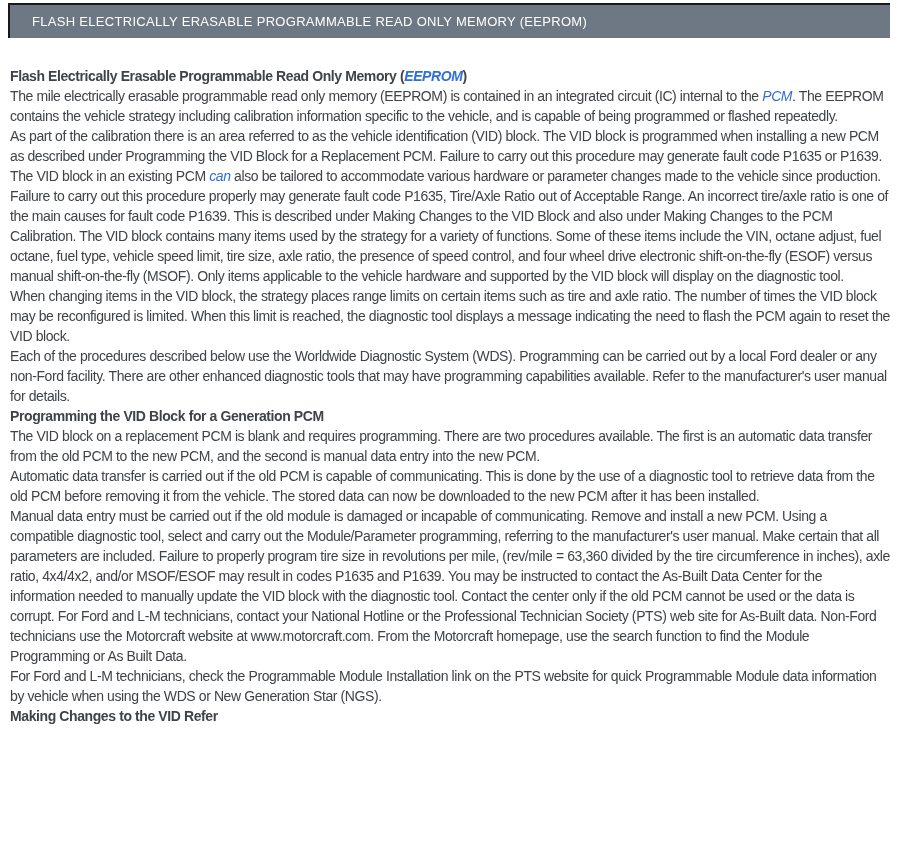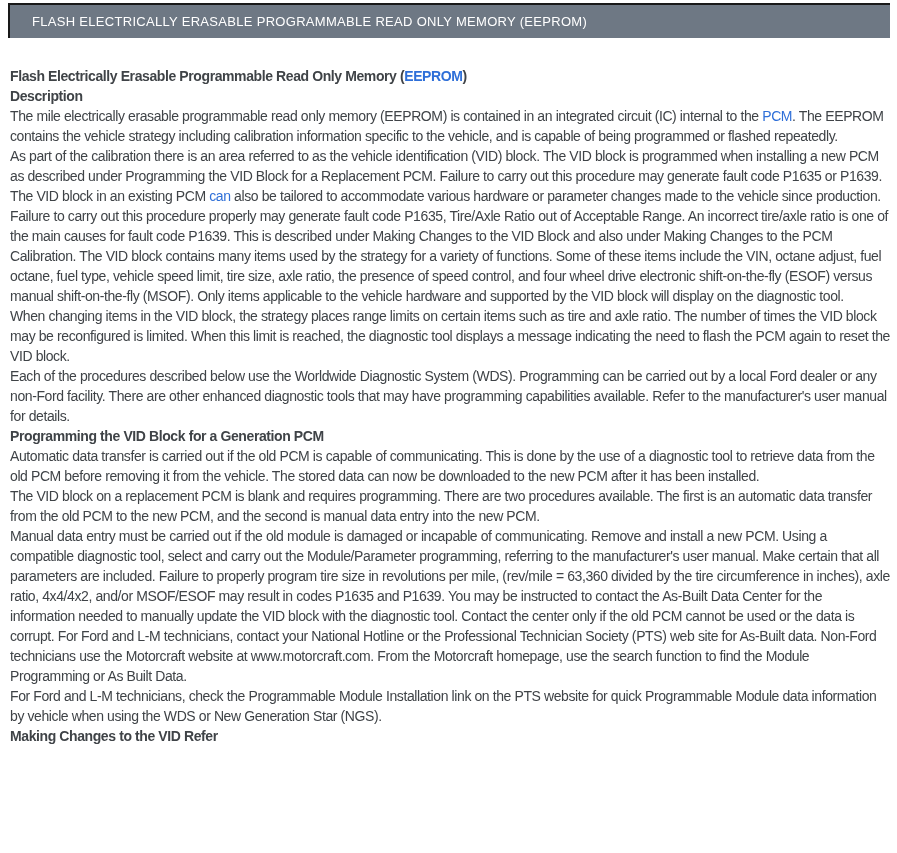--- a/index.html
+++ b/index.html
@@ -32,48 +32,48 @@
     line-height: 20px;
     color: #3f4347;
     letter-spacing: -0.4px;
   }
   .doc p { margin: 0; }
   .h { font-weight: 700; }
   a.link {
     color: #2e6fd8;
     text-decoration: none;
     cursor: pointer;
+    font-style: italic;
   }
 </style>
 </head>
 <body>
 
 <header class="titlebar">
   <span>FLASH ELECTRICALLY ERASABLE PROGRAMMABLE READ ONLY MEMORY (EEPROM)</span>
 </header>
 
 <main class="doc">
 
   <p class="h"><span>Flash Electrically Erasable Programmable Read Only Memory (</span><a class="link h">EEPROM</a><span>)</span></p>
 
-  <p class="h">Description</p>
 
   <p><span>The mile electrically erasable programmable read only memory (EEPROM) is contained in an integrated circuit (IC) internal to the </span><a class="link">PCM</a><span>. The EEPROM contains the vehicle strategy including calibration information specific to the vehicle, and is capable of being programmed or flashed repeatedly.</span></p>
 
   <p><span>As part of the calibration there is an area referred to as the vehicle identification (VID) block. The VID block is programmed when installing a new PCM as described under Programming the VID Block for a Replacement PCM. Failure to carry out this procedure may generate fault code P1635 or P1639. The VID block in an existing PCM </span><a class="link">can</a><span> also be tailored to accommodate various hardware or parameter changes made to the vehicle since production. Failure to carry out this procedure properly may generate fault code P1635, Tire/Axle Ratio out of Acceptable Range. An incorrect tire/axle ratio is one of the main causes for fault code P1639. This is described under Making Changes to the VID Block and also under Making Changes to the PCM Calibration. The VID block contains many items used by the strategy for a variety of functions. Some of these items include the VIN, octane adjust, fuel octane, fuel type, vehicle speed limit, tire size, axle ratio, the presence of speed control, and four wheel drive electronic shift-on-the-fly (ESOF) versus manual shift-on-the-fly (MSOF). Only items applicable to the vehicle hardware and supported by the VID block will display on the diagnostic tool.</span></p>
 
   <p>When changing items in the VID block, the strategy places range limits on certain items such as tire and axle ratio. The number of times the VID block may be reconfigured is limited. When this limit is reached, the diagnostic tool displays a message indicating the need to flash the PCM again to reset the VID block.</p>
 
   <p>Each of the procedures described below use the Worldwide Diagnostic System (WDS). Programming can be carried out by a local Ford dealer or any non-Ford facility. There are other enhanced diagnostic tools that may have programming capabilities available. Refer to the manufacturer's user manual for details.</p>
 
   <p class="h">Programming the VID Block for a Generation PCM</p>
 
+  <p>The VID block on a replacement PCM is blank and requires programming. There are two procedures available. The first is an automatic data transfer from the old PCM to the new PCM, and the second is manual data entry into the new PCM.</p>
+
   <p>Automatic data transfer is carried out if the old PCM is capable of communicating. This is done by the use of a diagnostic tool to retrieve data from the old PCM before removing it from the vehicle. The stored data can now be downloaded to the new PCM after it has been installed.</p>
-
-  <p>The VID block on a replacement PCM is blank and requires programming. There are two procedures available. The first is an automatic data transfer from the old PCM to the new PCM, and the second is manual data entry into the new PCM.</p>
 
   <p>Manual data entry must be carried out if the old module is damaged or incapable of communicating. Remove and install a new PCM. Using a compatible diagnostic tool, select and carry out the Module/Parameter programming, referring to the manufacturer's user manual. Make certain that all parameters are included. Failure to properly program tire size in revolutions per mile, (rev/mile = 63,360 divided by the tire circumference in inches), axle ratio, 4x4/4x2, and/or MSOF/ESOF may result in codes P1635 and P1639. You may be instructed to contact the As-Built Data Center for the information needed to manually update the VID block with the diagnostic tool. Contact the center only if the old PCM cannot be used or the data is corrupt. For Ford and L-M technicians, contact your National Hotline or the Professional Technician Society (PTS) web site for As-Built data. Non-Ford technicians use the Motorcraft website at www.motorcraft.com. From the Motorcraft homepage, use the search function to find the Module Programming or As Built Data.</p>
 
   <p>For Ford and L-M technicians, check the Programmable Module Installation link on the PTS website for quick Programmable Module data information by vehicle when using the WDS or New Generation Star (NGS).</p>
 
   <p class="h">Making Changes to the VID Refer</p>
 
 
 </main>
 

